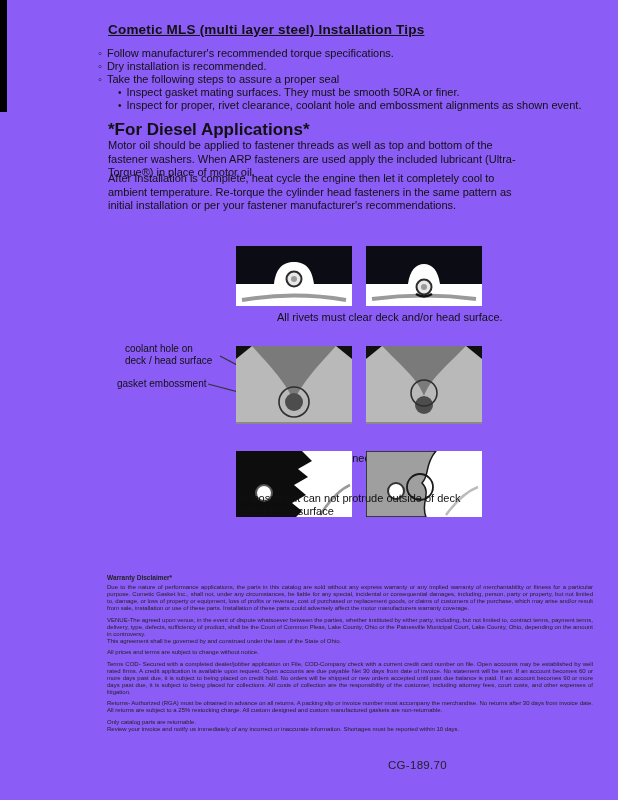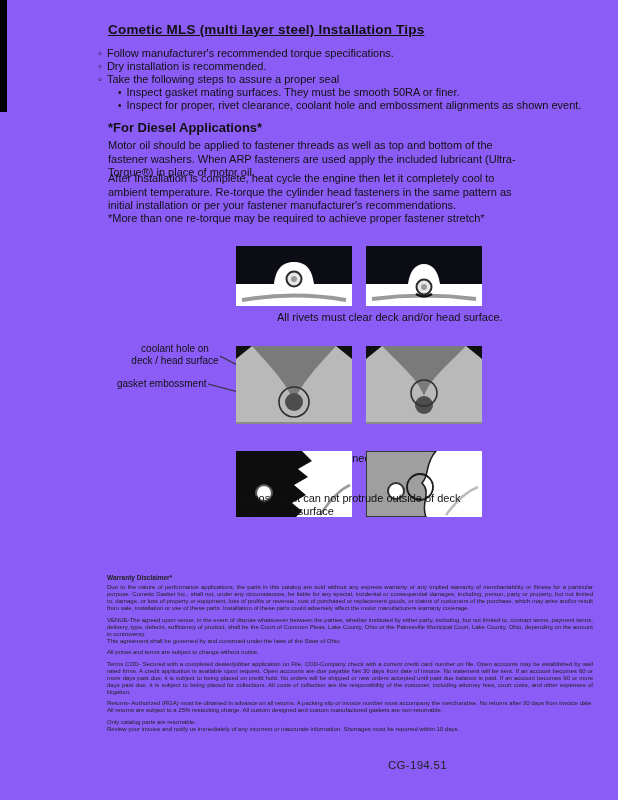--- a/index.html
+++ b/index.html
@@ -9,28 +9,28 @@
     background:#8b5cf6; font-family:"Liberation Sans", sans-serif; color:#111;
     overflow:hidden;
   }
   .abs { position:absolute; }
   .edge-bar { left:0; top:0; width:7px; height:112px; background:#000; }
   .title { left:108px; top:22px; font-size:13.5px; font-weight:bold; text-decoration:underline; letter-spacing:0.2px; }
   .tip { display:flex; font-size:11px; line-height:13px; }
   .tip .bullet { margin-right:5px; flex:0 0 auto; }
   .tip.sub .bullet { font-size:10px; }
   .body-text { font-size:11px; line-height:13.5px; width:418px; }
-  .heading2 { font-size:13px; font-weight:bold; }
+  .heading2 { font-size:17px; font-weight:bold; }
   .note { font-size:11px; }
   .fig-label { width:116px; text-align:center; font-size:13px; color:#2b2b2b; letter-spacing:0.5px;margin-top:40px; }
   .panel { width:116px; }
   .panel svg { display:block; }
   .caption { font-size:11px; line-height:13px; }
   .prewrap { white-space:pre-line; }
-  .annotation { font-size:10px; line-height:11.5px;text-align:center; }
+  .annotation { font-size:10px; line-height:11.5px; }
   .legal { left:107px; top:574px; width:486px; font-size:6px; line-height:7px; text-align:justify; color:#222; }
   .legal-heading { font-size:6.5px; font-weight:bold; margin-bottom:3px; }
   .legal p { margin-bottom:4.5px; }
   .footer { left:388px; top:759px; font-size:11.5px; letter-spacing:0.3px; color:#222; }
 </style>
 </head>
 <body>
 
 <div class="page">
 
@@ -55,21 +55,20 @@
     <span>Inspect gasket mating surfaces.  They must be smooth 50RA or finer.</span>
   </div>
   <div class="abs tip sub" style="left:118px; top:99px;">
     <span class="bullet">•</span>
     <span>Inspect for proper, rivet clearance, coolant hole and embossment alignments as shown event.</span>
   </div>
 
   <div class="abs heading2" style="left:108px; top:120px;">*For Diesel Applications*</div>
   <div class="abs body-text" style="left:108px; top:139px;">Motor oil should be applied to fastener threads as well as top and bottom of the fastener washers. When ARP fasteners are used apply the included lubricant (Ultra-Torque®) in place of motor oil.</div>
   <div class="abs body-text" style="left:108px; top:172px;">After Installation is complete, heat cycle the engine then let it completely cool to ambient temperature. Re-torque the cylinder head fasteners in the same pattern as initial installation or per your fastener manufacturer's recommendations.</div>
-  <div class="abs note" style="left:108px; top:212px;">*More than one re-torque may be required to achieve proper fastener stretch*</div>
 
   <div class="abs fig-label" style="left:236px; top:229px;">RIGHT</div>
   <div class="abs fig-label" style="left:366px; top:229px;">WRONG</div>
 
   <div class="abs panel" style="left:236px; top:246px;">
     <svg width="116" height="60" viewBox="0 0 116 60">
       <rect width="116" height="60" fill="#ffffff"></rect>
       <path d="M0,0 H116 V38 H78 C76,22 69,16 58,16 C47,16 40,22 38,38 H0 Z" fill="#0c0c14"></path>
       <path d="M6,54 Q58,45 110,54" stroke="#9a9a9a" stroke-width="4" fill="none"></path>
       <circle cx="58" cy="33" r="7.5" fill="#e8e8e8" stroke="#2a2a2a" stroke-width="2"></circle>
@@ -152,15 +151,15 @@
     <p class="prewrap">Due to the nature of performance applications, the parts in this catalog are sold without any express warranty or any implied warranty of merchantability or fitness for a particular purpose.  Cometic Gasket Inc., shall not, under any circumstances, be liable for any special, incidental or consequential damages, including, person, party or property, but not limited to, damage, or loss of property or equipment, loss of profits or revenue, cost of purchased or replacement goods, or claims of customers of the purchase, which may arise and/or result from sale, installation or use of these parts.  Installation of these parts could adversely affect the motor manufacturers warranty coverage.</p>
     <p class="prewrap">VENUE-The agreed upon venue, in the event of dispute whatsoever between the parties, whether instituted by either party, including, but not limited to, contract terms, payment terms, delivery, type, defects, sufficiency of product, shall be the Court of Common Pleas, Lake County, Ohio or the Painesville Municipal Court, Lake County, Ohio, depending on the amount in controversy.
 This agreement shall be governed by and construed under the laws of the State of Ohio.</p>
     <p class="prewrap">All prices and terms are subject to change without notice.</p>
     <p class="prewrap">Terms COD- Secured with a completed dealer/jobber application on File, COD-Company check with a current credit card number on file.  Open accounts may be established by well rated firms.  A credit application is available upon request.  Open accounts are due payable Net 30 days from date of invoice.  No statement will be sent.  If an account becomes 60 or more days past due, it is subject to being placed on credit hold.  No orders will be shipped or new orders accepted until past due balance is paid.  If an account becomes 90 or more days past due, it is subject to being placed for collections.  All costs of collection are the responsibility of the customer, including attorney fees, court costs, and other expenses of litigation.</p>
     <p class="prewrap">Returns- Authorized (RGA) must be obtained in advance on all returns.  A packing slip or invoice number must accompany the merchandise.  No returns after 30 days from invoice date.  All returns are subject to a 25% restocking charge.  All custom designed and custom manufactured gaskets are non-returnable.</p>
     <p class="prewrap">Only catalog parts are returnable.
 Review your invoice and notify us immediately of any incorrect or inaccurate information.  Shortages must be reported within 10 days.</p>
   </div>
 
-  <div class="abs footer">CG-194.51</div>
+  <div class="abs footer">CG-189.70</div>
 
 </div>
 
 </body></html>

